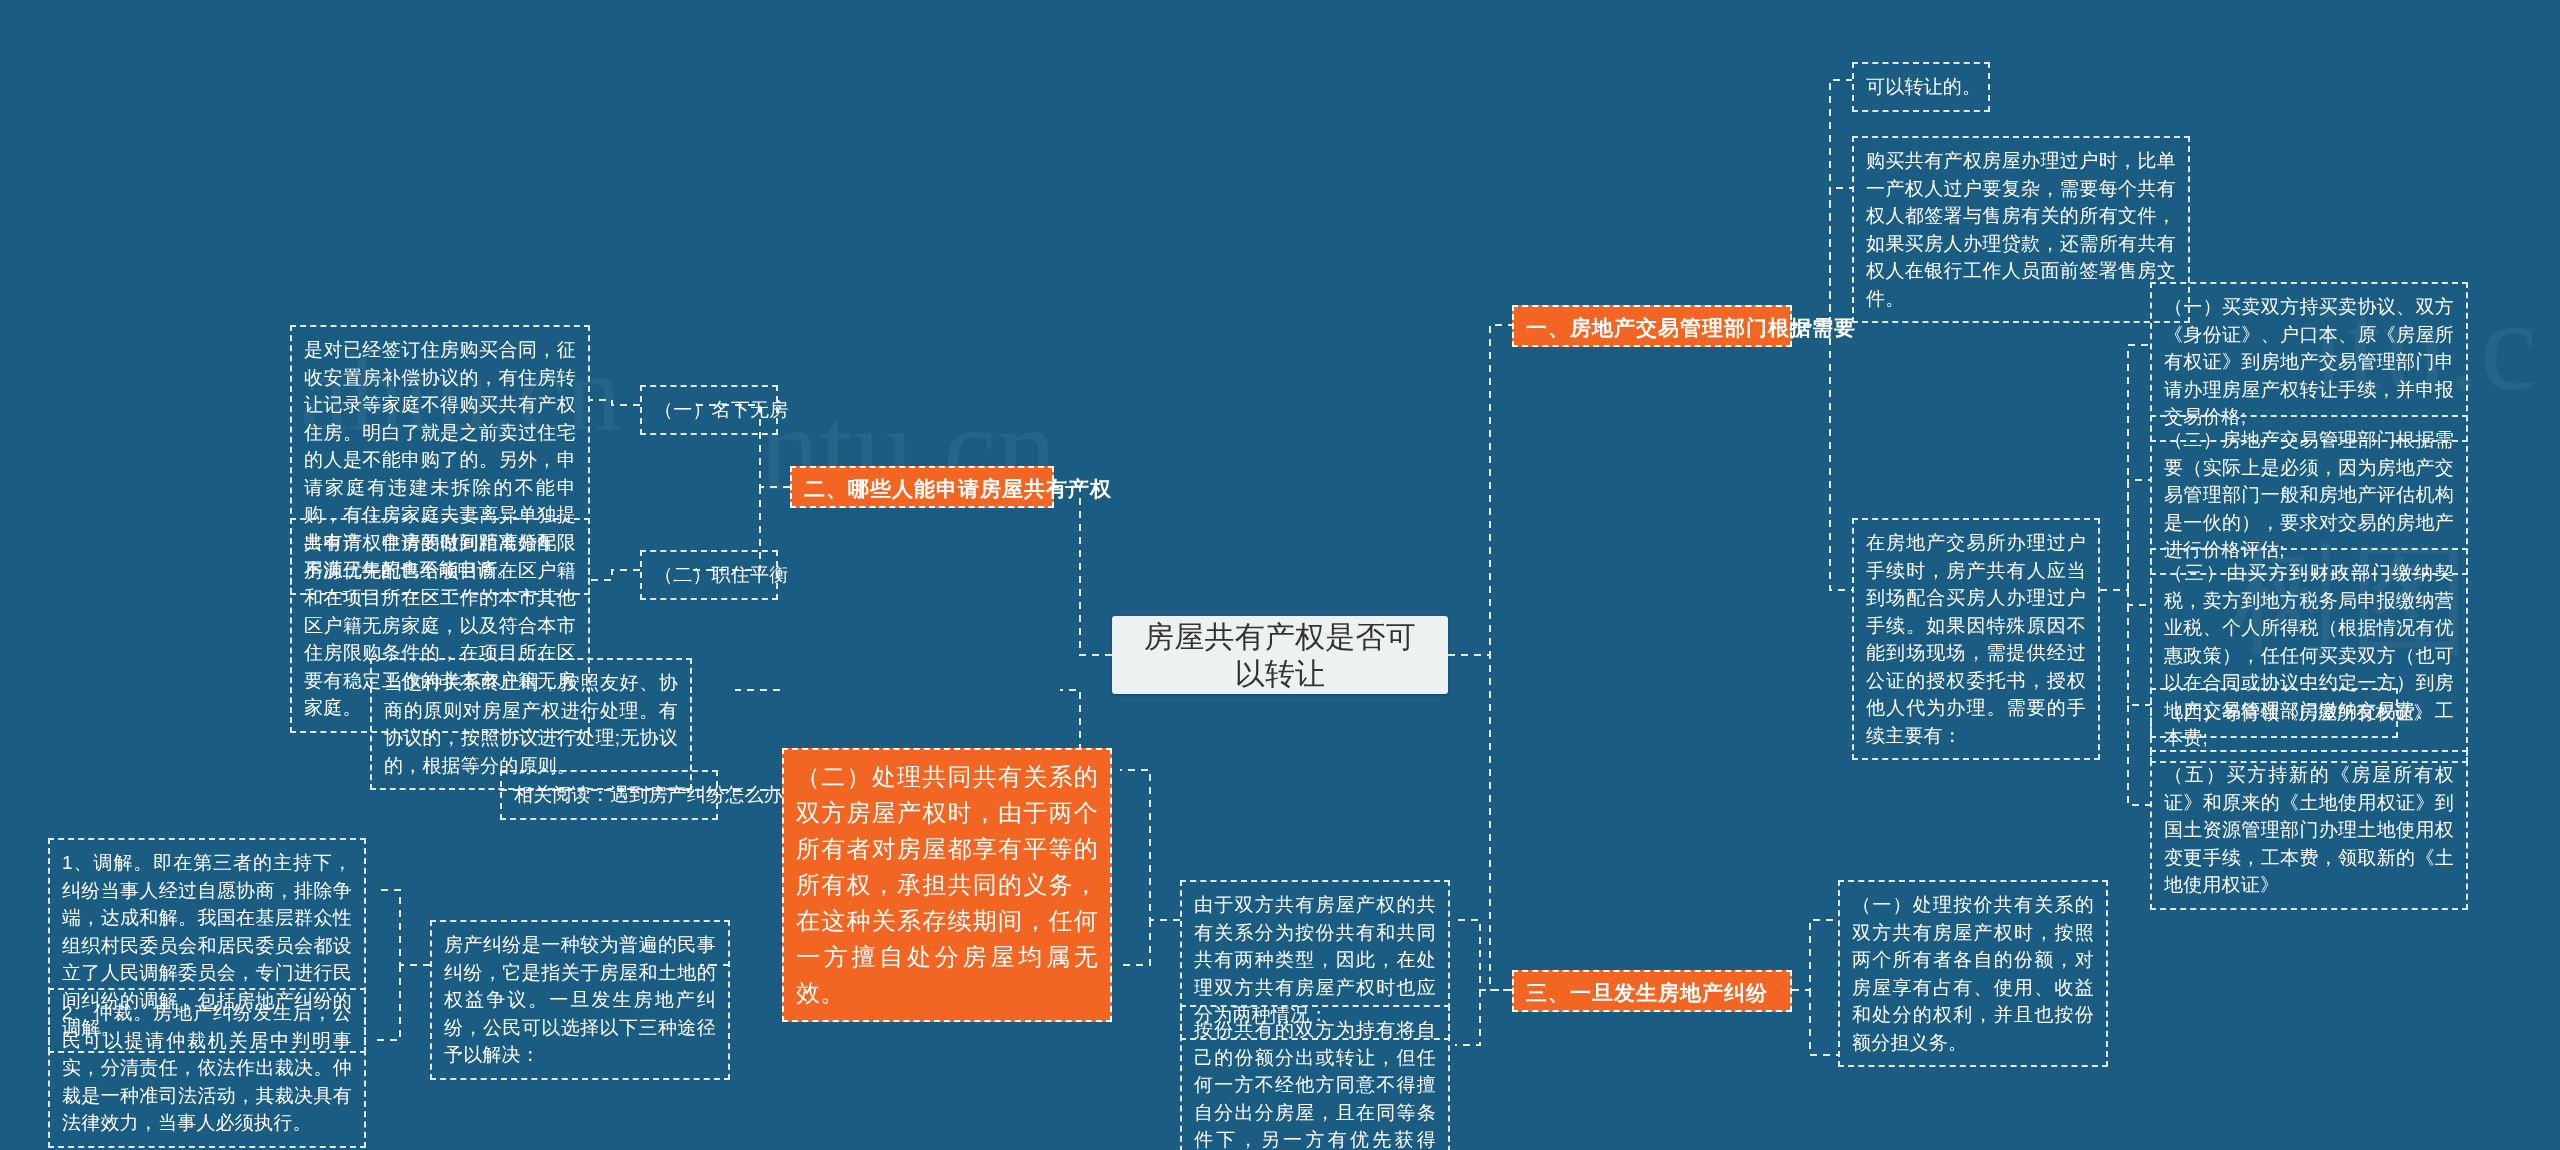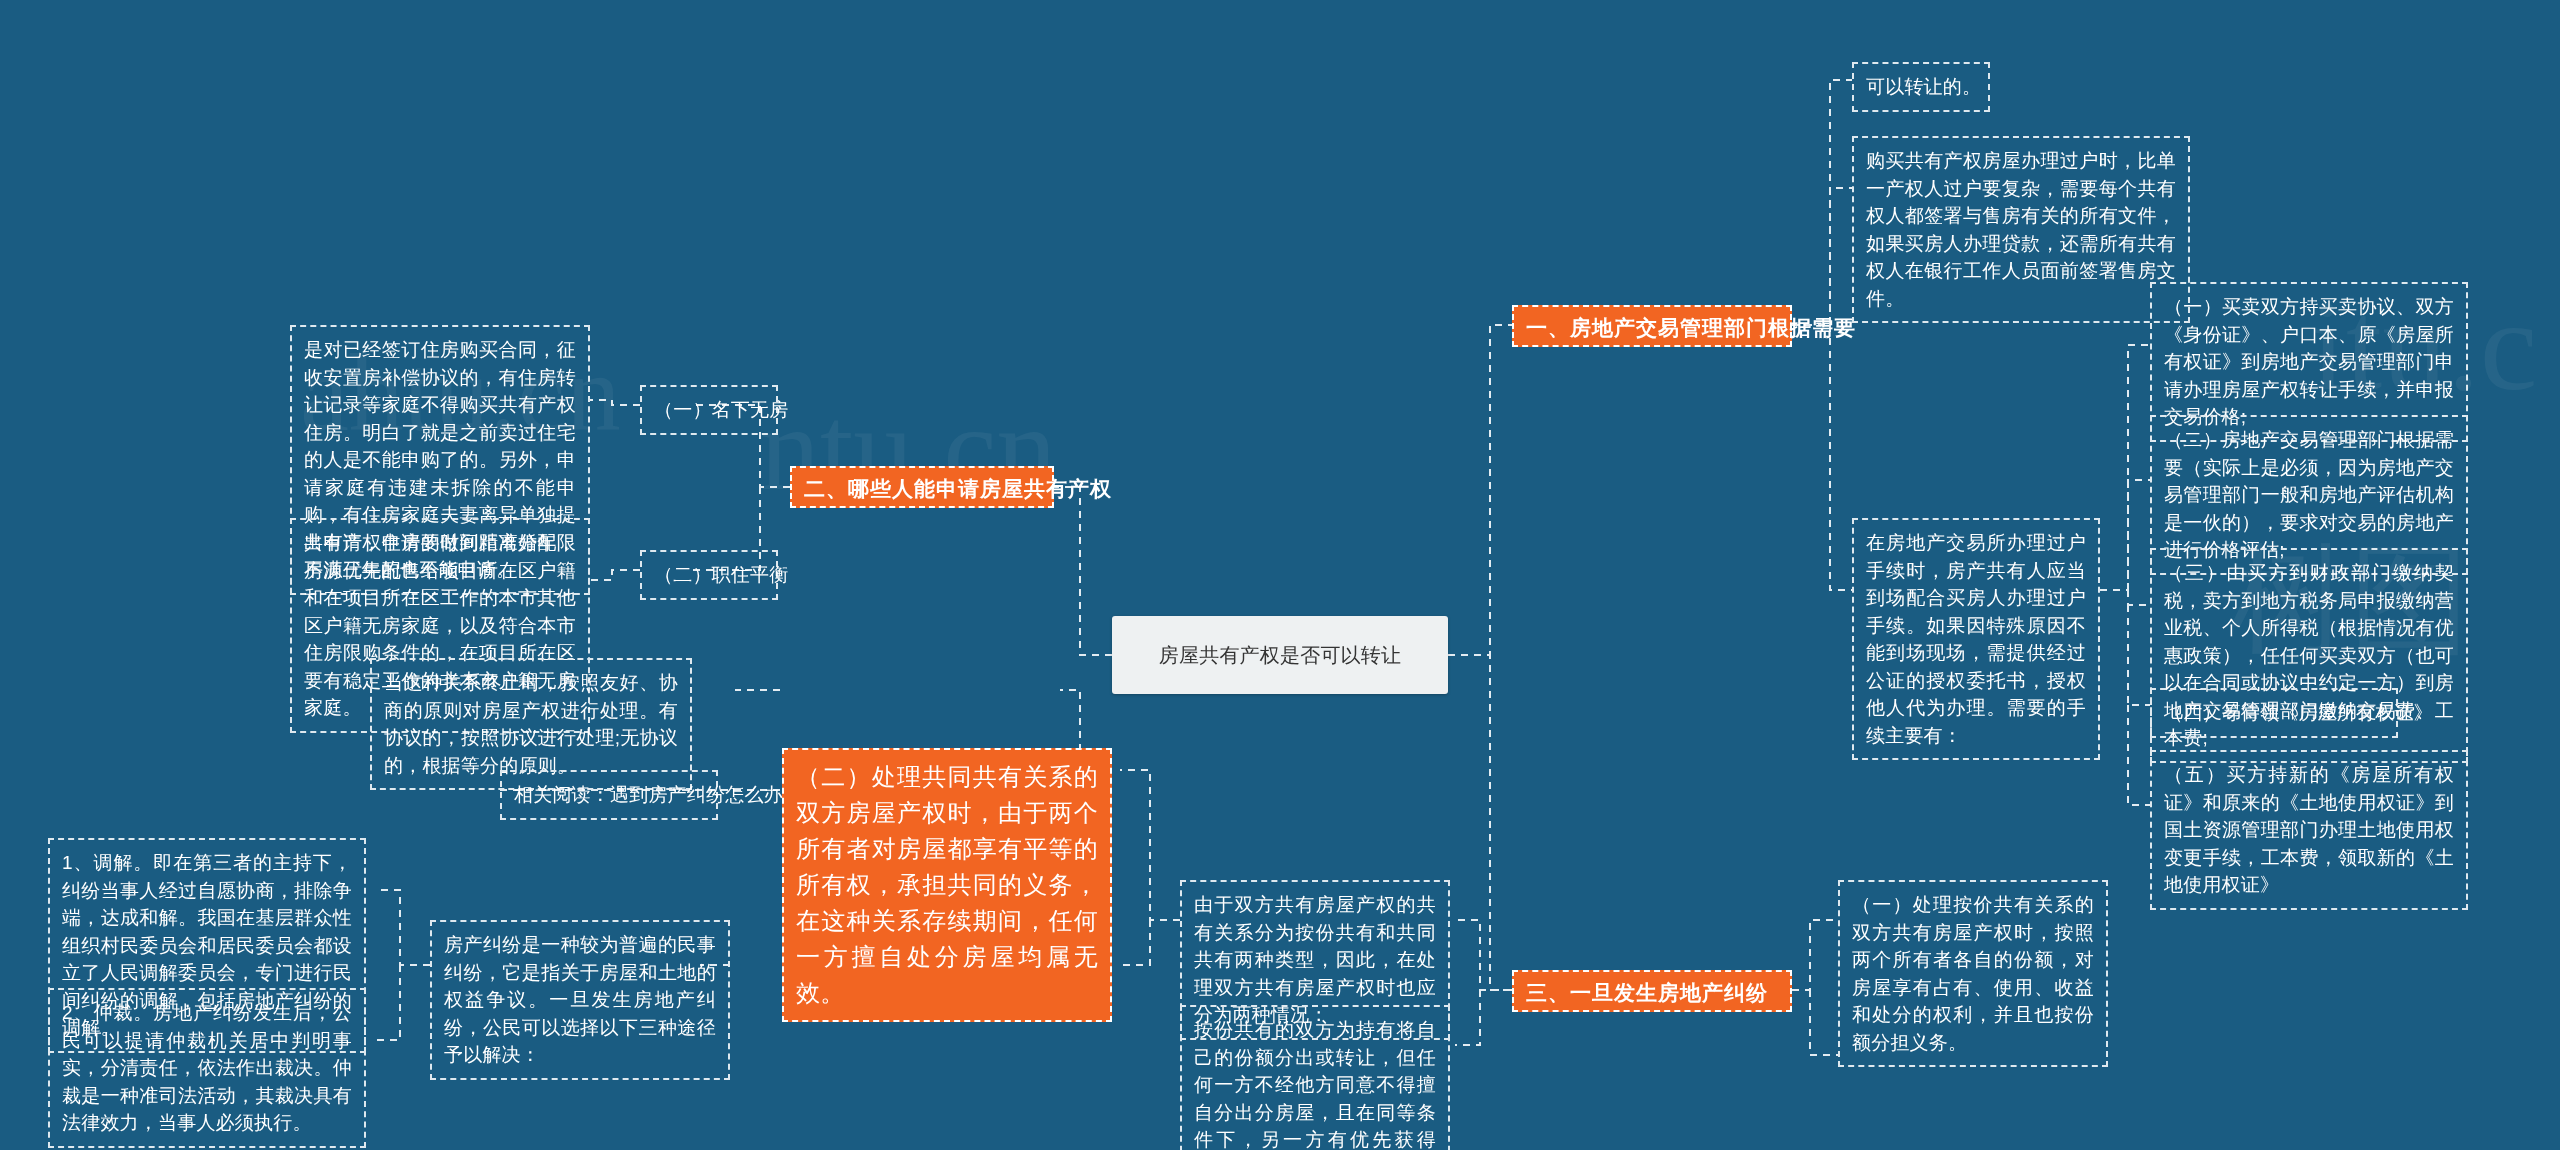--- a/index.html
+++ b/index.html
@@ -59,21 +59,21 @@
   }
   .node.nowrap {
     white-space: nowrap;
     text-align: left;
   }
   .node.center-title {
     background: #eef1f2;
     border: none;
     border-radius: 3px;
     color: #333333;
-    font-size: 20px;
+    font-size: 30px;
     text-align: center;
     display: flex;
     align-items: center;
     justify-content: center;
     line-height: 1.25;
     box-shadow: 0 1px 3px rgba(0,0,0,0.25);
     padding: 6px 18px;
   }
   svg.links {
     position: absolute;

